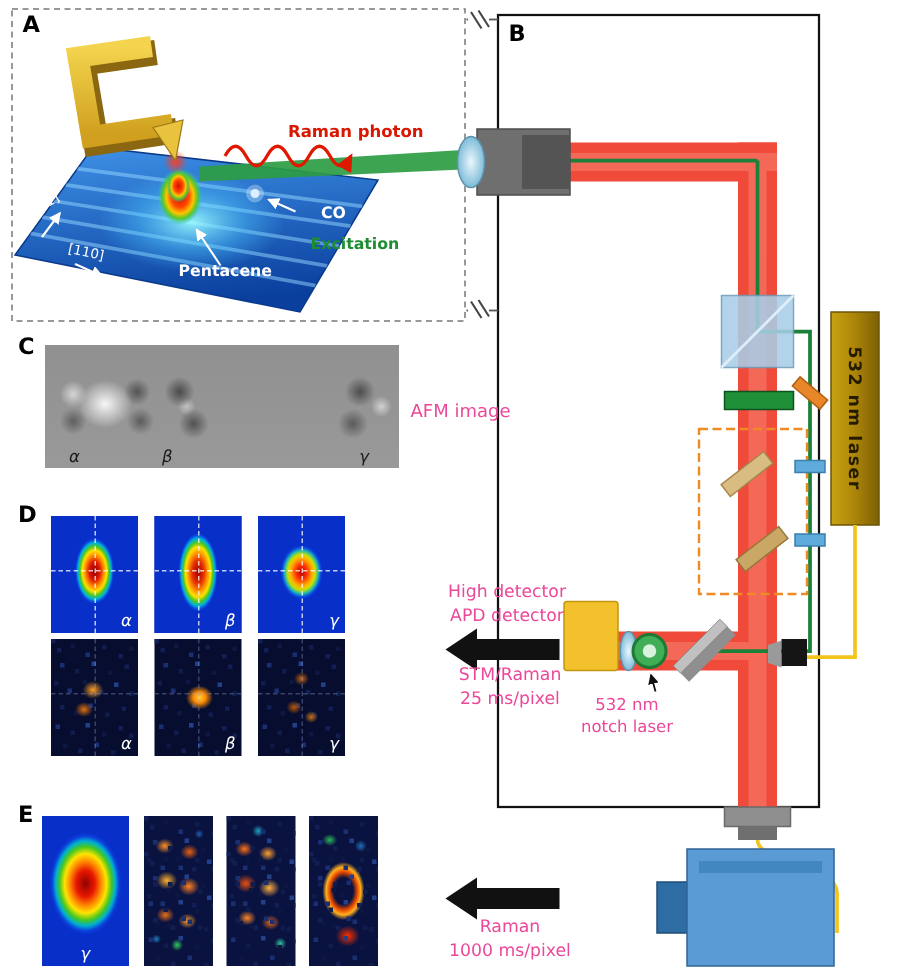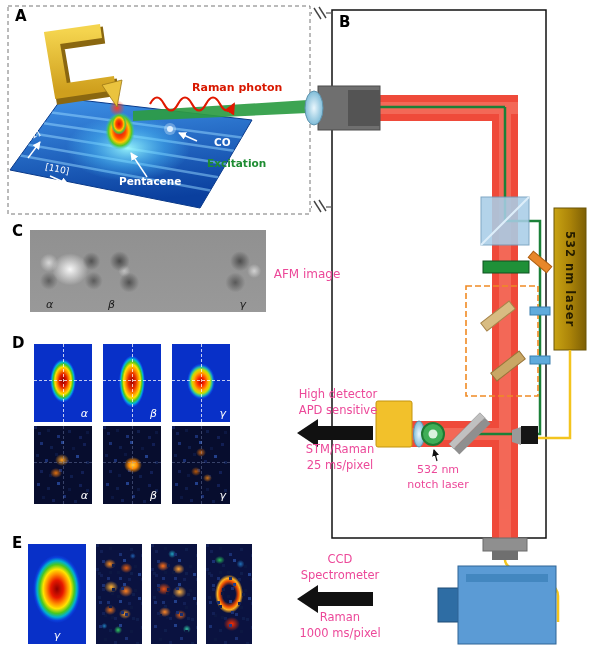--- a/index.html
+++ b/index.html
@@ -262,43 +262,39 @@
   <div class="plabel" style="left:15px;top:9px">A</div>
   <div class="red-t" style="left:192px;top:82px">Raman photon</div>
   <div class="grn-t" style="left:207px;top:118px">Excitation</div>
   <div class="alabel" style="left:214px;top:137px">CO</div>
   <div class="alabel" style="left:119px;top:176px">Pentacene</div>
   <div class="axis" style="left:17px;top:134px;transform:rotate(-33deg)">[001]</div>
   <div class="axis" style="left:45px;top:165px;transform:rotate(12deg)">[110]</div>
 
   <div class="plabel" style="left:339px;top:15px">B</div>
   <div class="laser-t">532 nm laser</div>
-  <div class="cap" style="left:396px;top:462px;width:84px;font-size:11px">
+  <div class="cap" style="left:376px;top:462px;width:84px;font-size:11px">
     <span>532 nm</span>
     <span>notch laser</span>
   </div>
 
   <div class="plabel" style="left:12px;top:224px">C</div>
   <div class="cap" style="left:272px;top:266px;width:70px;font-size:12px">AFM image</div>
 
   <div class="plabel" style="left:12px;top:336px">D</div>
   <div class="cap" style="left:292px;top:386px;width:92px">
     <span>High detector</span>
-    <span>APD sensitive</span>
+    <span>APD detector</span>
   </div>
   <div class="cap" style="left:296px;top:441px;width:88px">
     <span>STM/Raman</span>
     <span>25 ms/pixel</span>
   </div>
 
   <div class="plabel" style="left:12px;top:536px">E</div>
-  <div class="cap" style="left:294px;top:551px;width:92px">
-    <span>CCD</span>
-    <span>Spectrometer</span>
-  </div>
   <div class="cap" style="left:294px;top:609px;width:92px">
     <span>Raman</span>
     <span>1000 ms/pixel</span>
   </div>
 
   <div class="map afm" style="left:30px;top:230px;width:236px;height:82px">
     <span class="glabel gdark" style="left:16px;bottom:2px">α</span>
     <span class="glabel gdark" style="left:78px;bottom:2px">β</span>
     <span class="glabel gdark" style="right:20px;bottom:2px">γ</span>
   </div>

